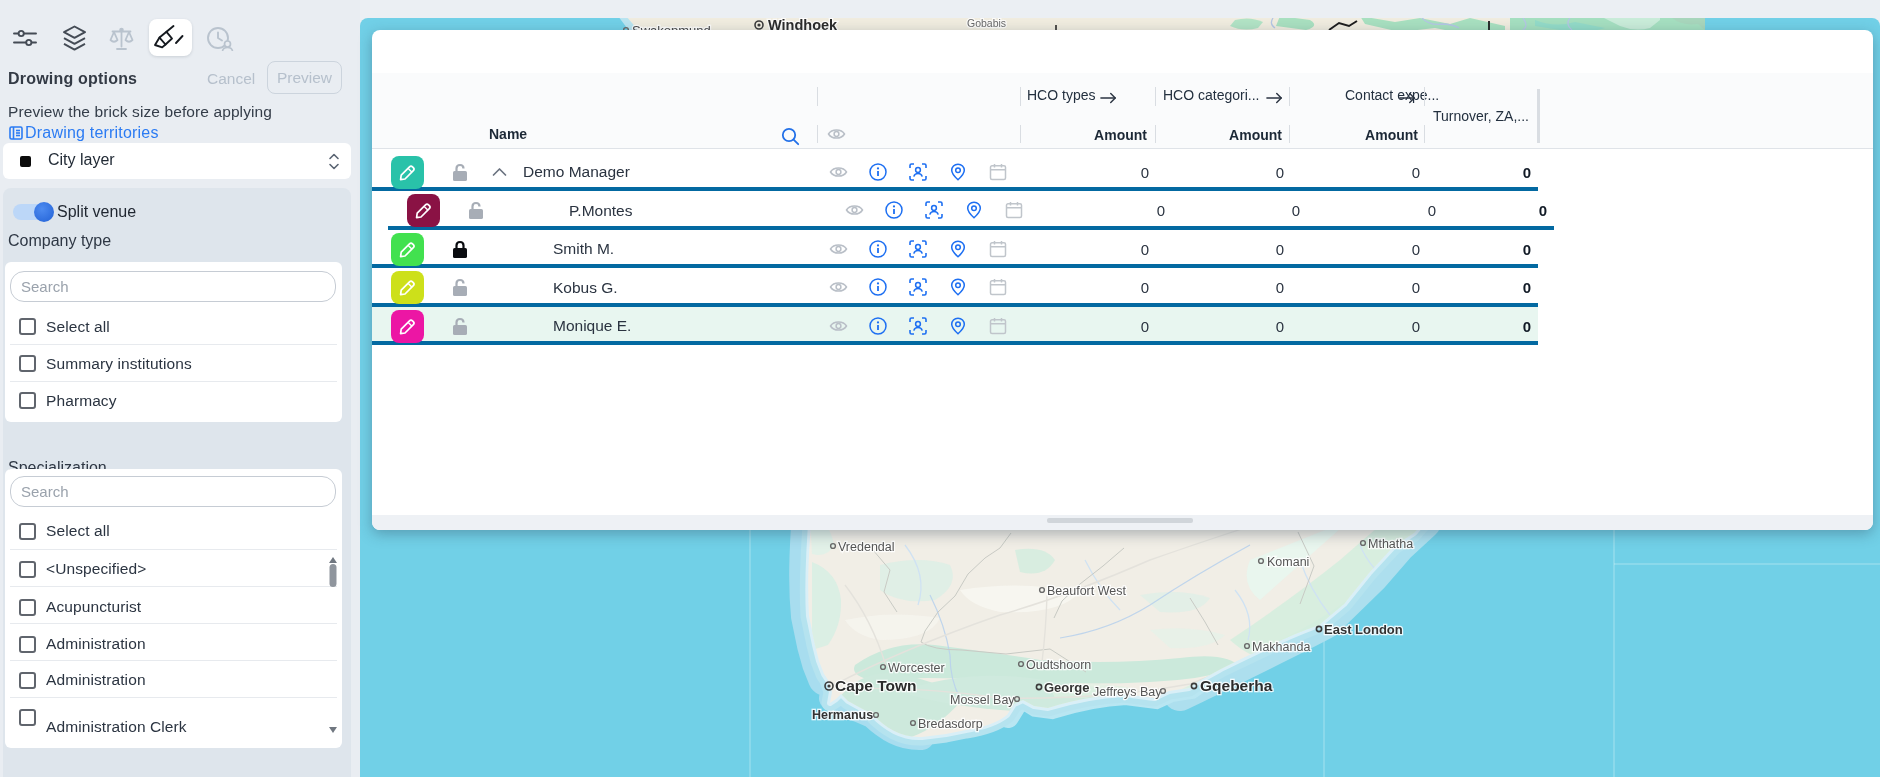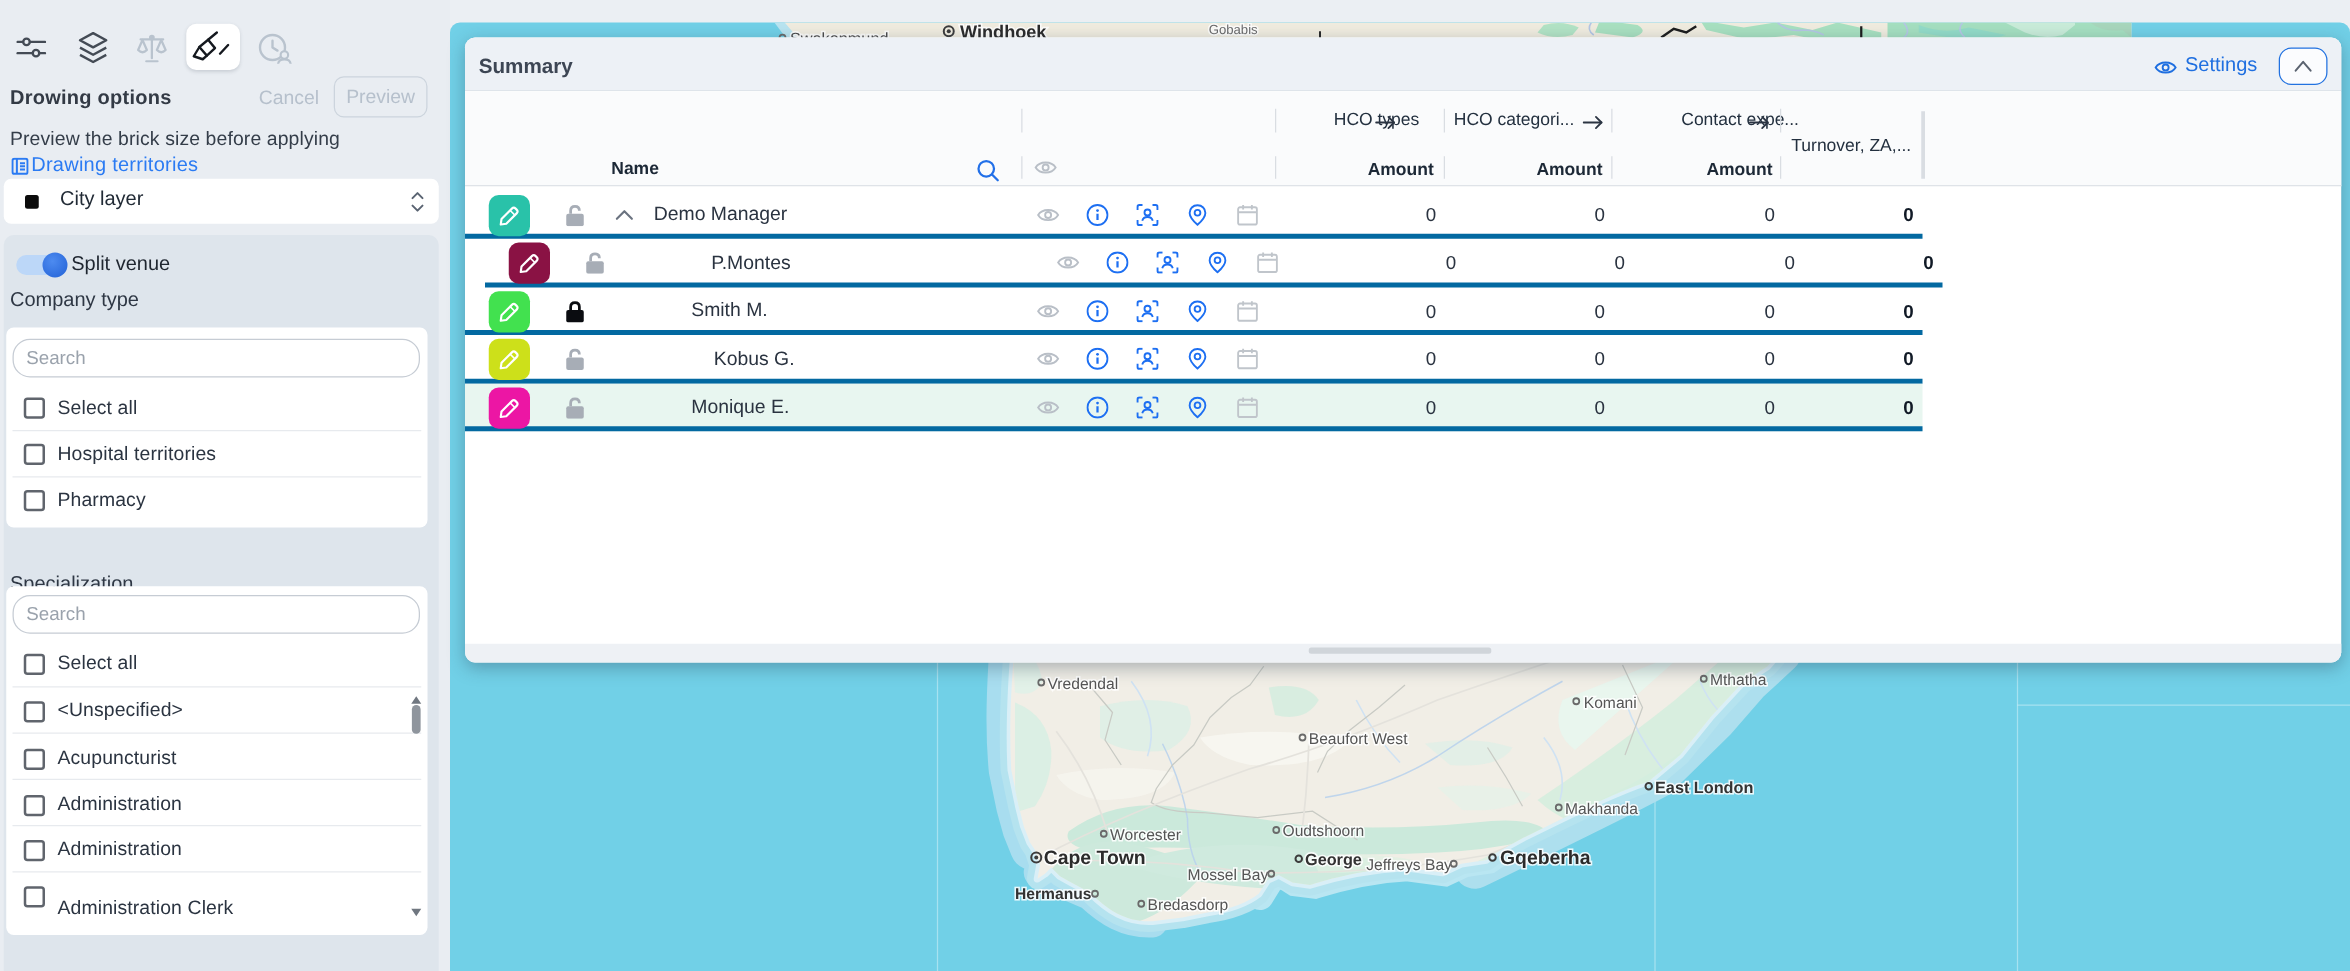--- a/index.html
+++ b/index.html
@@ -277,21 +277,21 @@
   <div class="abs" style="left:34px;top:202px;width:20px;height:20px;background:radial-gradient(circle at 40% 35%, #4d8bf0, #2261d6);border-radius:50%;"></div>
   <div class="abs" style="left:57px;top:202.5px;font-size:16px;color:#1f2630;">Split venue</div>
   <div class="abs" style="left:8px;top:232px;font-size:16px;color:#2e3744;">Company type</div>
 
   <div class="card" style="top:262px;height:160px;">
     <div class="srch" style="top:9px;">Search</div>
     <div class="cb" style="top:56px;"></div>
       <div class="cblbl" style="top:56px;">Select all</div>
     <div class="divl" style="top:82px;"></div>
     <div class="cb" style="top:93px;"></div>
-      <div class="cblbl" style="top:93px;">Hospital territories</div>
+      <div class="cblbl" style="top:93px;">Summary institutions</div>
     <div class="divl" style="top:119px;"></div>
     <div class="cb" style="top:130px;"></div>
       <div class="cblbl" style="top:130px;">Pharmacy</div>
   </div>
   <div class="abs" style="left:8px;top:459px;font-size:16px;color:#2e3744;">Specialization</div>
 
   <div class="card" style="top:469px;height:279px;">
     <div class="srch" style="top:7px;">Search</div>
     <div class="cb" style="top:54px;"></div>
       <div class="cblbl" style="top:53px;">Select all</div>
@@ -353,46 +353,34 @@
       <rect x="1" y="8" width="14" height="10" rx="1.6" stroke="none"></rect>
       <path d="M4.5 8 V5.5 Q4.5 2 8 2 Q11.5 2 11.5 5.5" fill="none" stroke-width="2.2"></path>
     </g>
     <g id="ic-locked">
       <rect x="1" y="8" width="14" height="10" rx="1.6" stroke="none"></rect>
       <path d="M4.5 8 V5.5 Q4.5 2 8 2 Q11.5 2 11.5 5.5 V8" fill="none" stroke-width="2.2"></path>
     </g>
   </defs>
 </svg>
 <div id="panel">
-  <div id="phead">
-    <div class="abs" style="left:11px;top:13.5px;font-size:16.5px;font-weight:700;color:#3d4654;">Summary</div>
-    <svg class="abs" style="left:1350px;top:16px" width="21" height="16" viewBox="0 0 18 16">
-        <use href="#ic-eye" stroke="#1f6fe0" fill="#1f6fe0"></use>
-      </svg>
-    <div class="abs" style="left:1376px;top:14px;font-size:16px;color:#1f6fe0;font-weight:500;">Settings</div>
-    <div class="abs" style="left:1451px;top:8px;width:39px;height:30px;border:1.5px solid #2272e0;border-radius:10px;background:#fbfcfe;">
-      <svg class="abs" style="left:11px;top:9px" width="15" height="10" viewBox="0 0 15 10">
-          <path d="M1.5 8.5 L7.5 1.5 L13.5 8.5" stroke="#5b6370" stroke-width="1.6" fill="none" stroke-linecap="round" stroke-linejoin="round"></path>
-        </svg>
-    </div>
-  </div>
   <div id="thead">
     <div class="abs" style="left:117px;top:53px;font-size:14px;font-weight:700;color:#1c2836;">Name</div>
     <svg class="abs" style="left:409px;top:54px" width="19" height="19" viewBox="0 0 19 19">
         <g stroke="#2270e8" stroke-width="1.8" fill="none">
           <circle cx="8" cy="8" r="6.2"></circle>
           <path d="M12.6 12.6 L17.2 17.2" stroke-linecap="round"></path>
         </g>
       </svg>
     <svg class="abs" style="left:454px;top:53px" width="21" height="16" viewBox="0 0 18 16">
         <use href="#ic-eye" stroke="#b9bfc7" fill="#b9bfc7"></use>
       </svg>
   </div>
 
-  <div class="hco" style="left:655px;top:57px;margin-left:40px;">HCO types</div>
+  <div class="hco" style="left:655px;top:57px;">HCO types</div>
   <svg class="abs" style="left:728px;top:62px" width="17" height="12" viewBox="0 0 19 13">
       <g stroke="#2b3442" stroke-width="1.6" fill="none" stroke-linecap="round" stroke-linejoin="round">
         <path d="M1 6.5 H17"></path>
         <path d="M12 1.5 L17 6.5 L12 11.5"></path>
       </g>
     </svg>
   <div class="hco" style="left:791px;top:57px;">HCO categori...</div>
   <svg class="abs" style="left:894px;top:62px" width="17" height="12" viewBox="0 0 19 13">
       <g stroke="#2b3442" stroke-width="1.6" fill="none" stroke-linecap="round" stroke-linejoin="round">
         <path d="M1 6.5 H17"></path>
@@ -518,21 +506,21 @@
   </div>
   <div class="row" style="top:238px;">
     <div class="pbtn" style="background:#cde01a;">
         <svg style="position:absolute;left:7px;top:7px" width="19" height="19" viewBox="0 0 19 19">
           <use href="#ic-pencil"></use>
         </svg>
       </div>
     <svg class="abs" style="left:80px;top:10px" width="16" height="18" viewBox="0 0 16 18">
         <use href="#ic-lock" fill="#a7adb6" stroke="#a7adb6"></use>
       </svg>
-    <div class="rname" style="left:181px;margin-left:18px;">Kobus G.</div>
+    <div class="rname" style="left:181px;">Kobus G.</div>
     <svg class="abs" style="left:456px;top:11px" width="21" height="16" viewBox="0 0 18 16">
         <use href="#ic-eye" stroke="#b9bfc7" fill="#b9bfc7"></use>
       </svg>
     <svg class="abs" style="left:497px;top:10px" width="18" height="18" viewBox="0 0 18 18">
         <use href="#ic-info" stroke="#1d6ff2" fill="#1d6ff2"></use>
       </svg>
     <svg class="abs" style="left:537px;top:10px" width="18" height="18" viewBox="0 0 18 18">
         <use href="#ic-scan" stroke="#1d6ff2"></use>
       </svg>
     <svg class="abs" style="left:577px;top:10px" width="18" height="18" viewBox="0 0 18 18">

